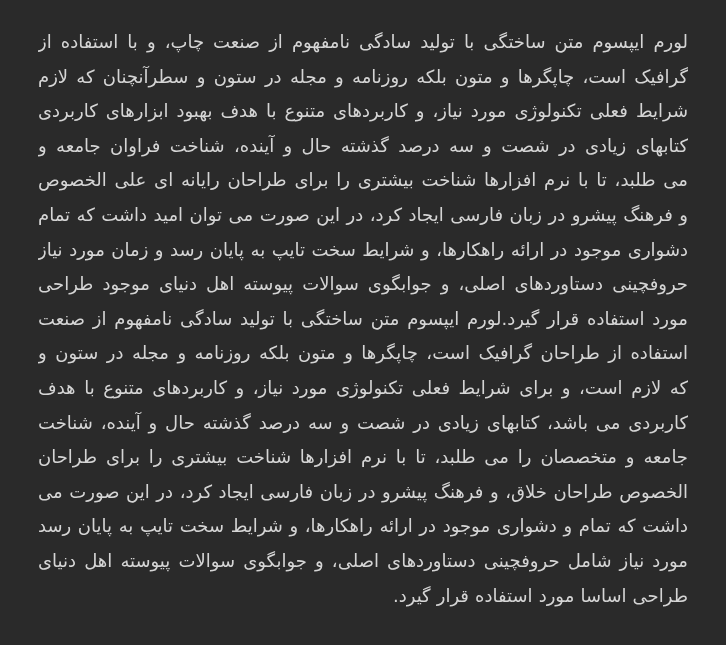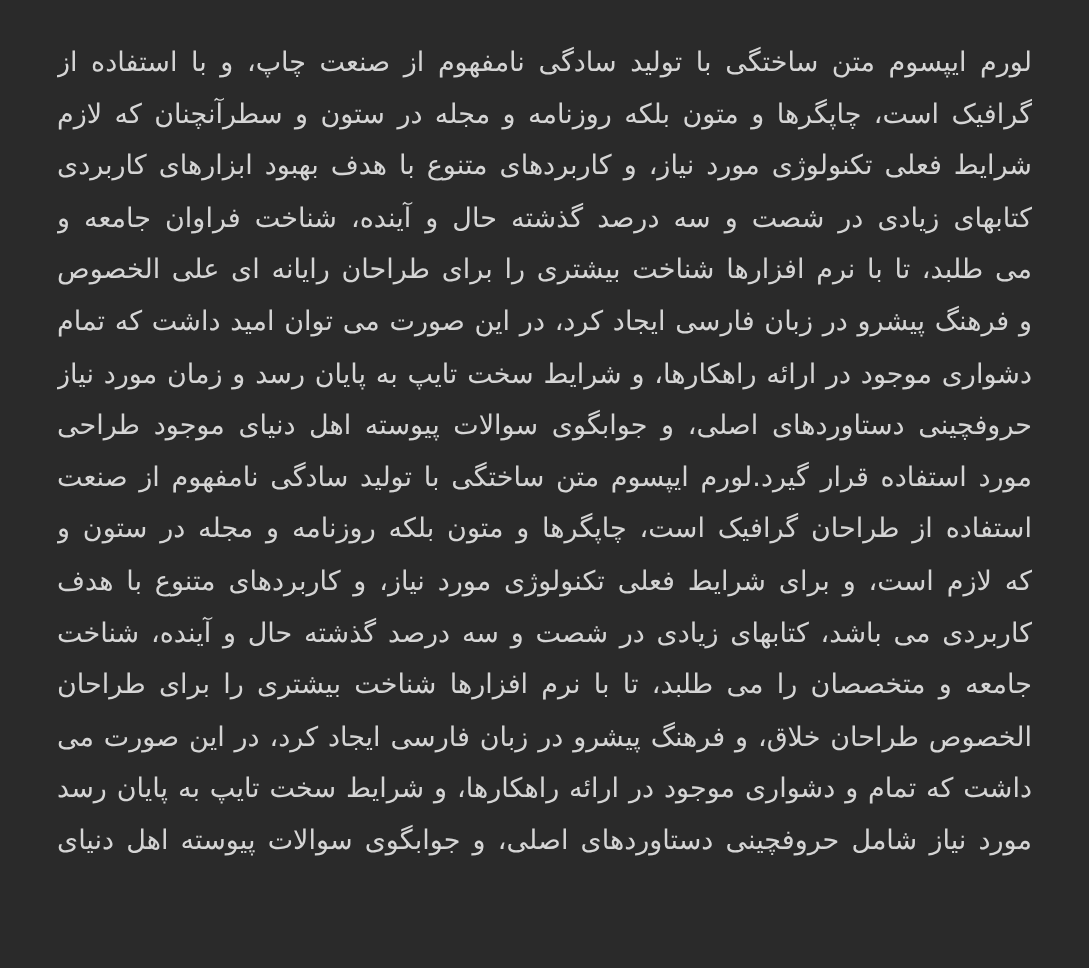--- a/index.html
+++ b/index.html
@@ -55,14 +55,15 @@
       <div class="text-line">دشواری موجود در ارائه راهکارها، و شرایط سخت تایپ به پایان رسد و زمان مورد نیاز شامل</div>
       <div class="text-line">حروفچینی دستاوردهای اصلی، و جوابگوی سوالات پیوسته اهل دنیای موجود طراحی اساسا</div>
       <div class="text-line">مورد استفاده قرار گیرد.لورم ایپسوم متن ساختگی با تولید سادگی نامفهوم از صنعت چاپ، و با</div>
       <div class="text-line">استفاده از طراحان گرافیک است، چاپگرها و متون بلکه روزنامه و مجله در ستون و سطرآنچنان</div>
       <div class="text-line">که لازم است، و برای شرایط فعلی تکنولوژی مورد نیاز، و کاربردهای متنوع با هدف بهبود ابزارهای</div>
       <div class="text-line">کاربردی می باشد، کتابهای زیادی در شصت و سه درصد گذشته حال و آینده، شناخت فراوان</div>
       <div class="text-line">جامعه و متخصصان را می طلبد، تا با نرم افزارها شناخت بیشتری را برای طراحان رایانه ای علی</div>
       <div class="text-line">الخصوص طراحان خلاق، و فرهنگ پیشرو در زبان فارسی ایجاد کرد، در این صورت می توان امید</div>
       <div class="text-line">داشت که تمام و دشواری موجود در ارائه راهکارها، و شرایط سخت تایپ به پایان رسد و زمان</div>
       <div class="text-line">مورد نیاز شامل حروفچینی دستاوردهای اصلی، و جوابگوی سوالات پیوسته اهل دنیای موجود</div>
+      <div class="text-line last">طراحی اساسا مورد استفاده قرار گیرد.</div>
     </div>
 </div>
 
 </body></html>

